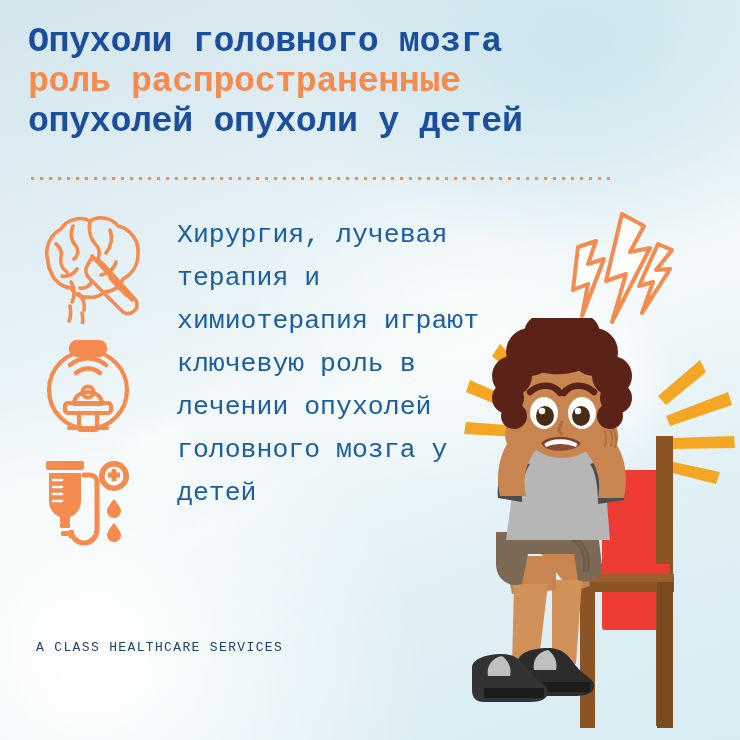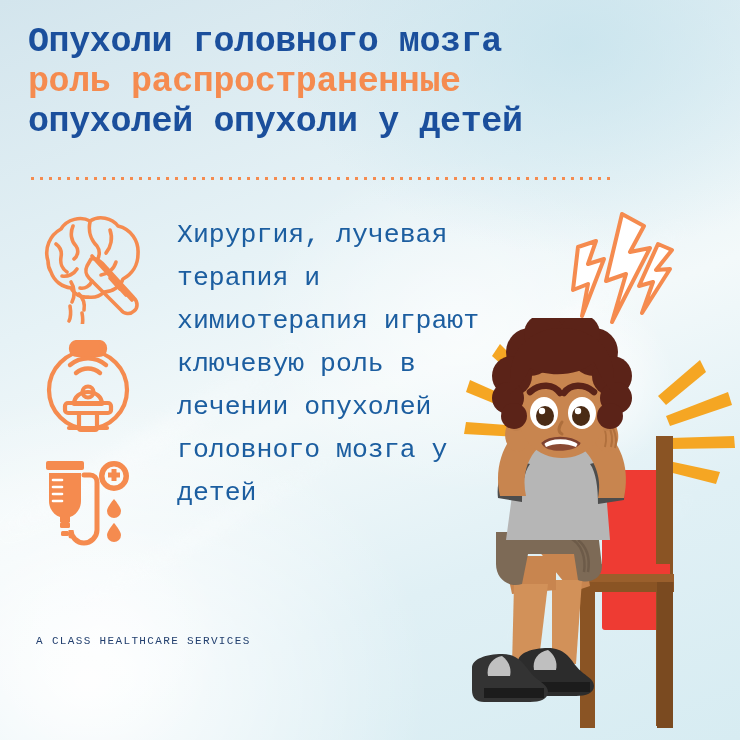--- a/index.html
+++ b/index.html
@@ -99,21 +99,22 @@
     color: #1f3d6e;
   }
   #logo-wordmark {
     font-size: 31px;
     letter-spacing: 9.5px;
     font-weight: normal;
     color: #23406f;
     line-height: 34px;
   }
   #logo-tagline {
-    font-size: 11px;
+    margin-top: 7px;
+    font-size: 13px;
     letter-spacing: 1.35px;
     color: #23406f;
     line-height: 16px;
   }
 </style>
 </head>
 <body>
 
 <div id="poster">
 

